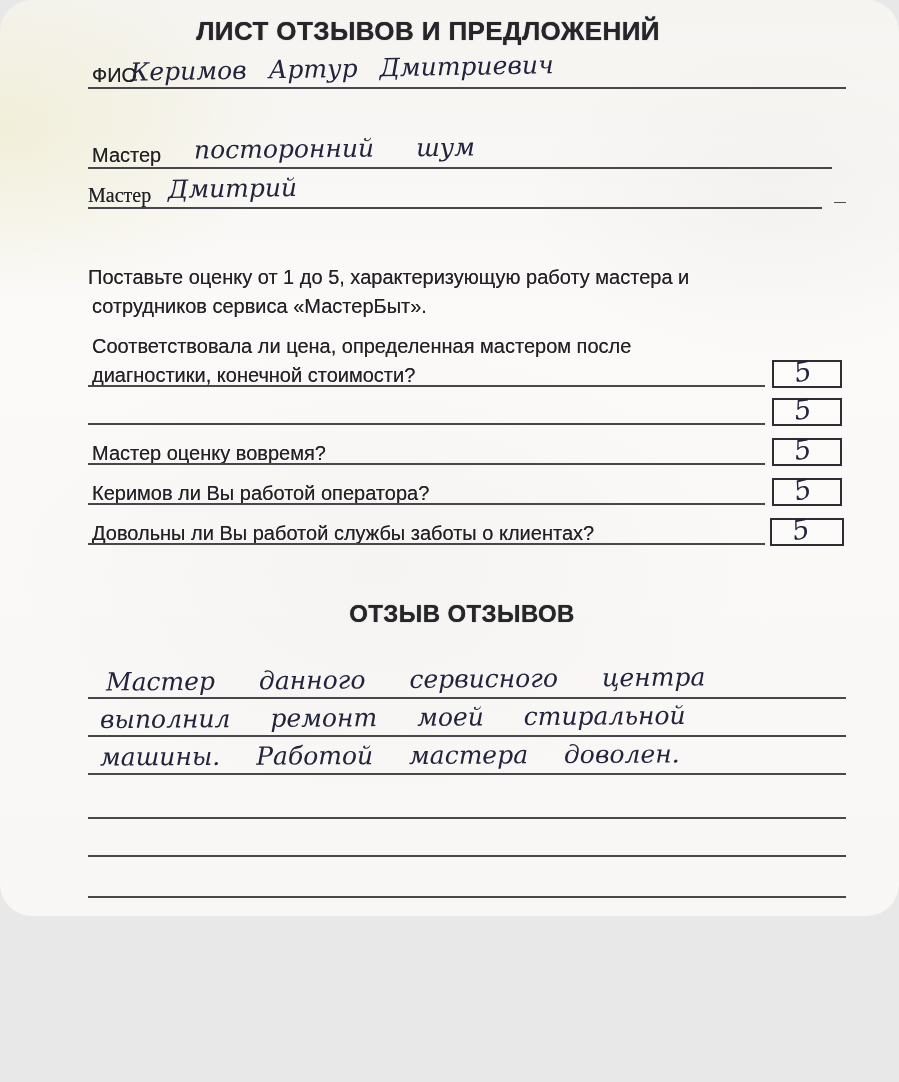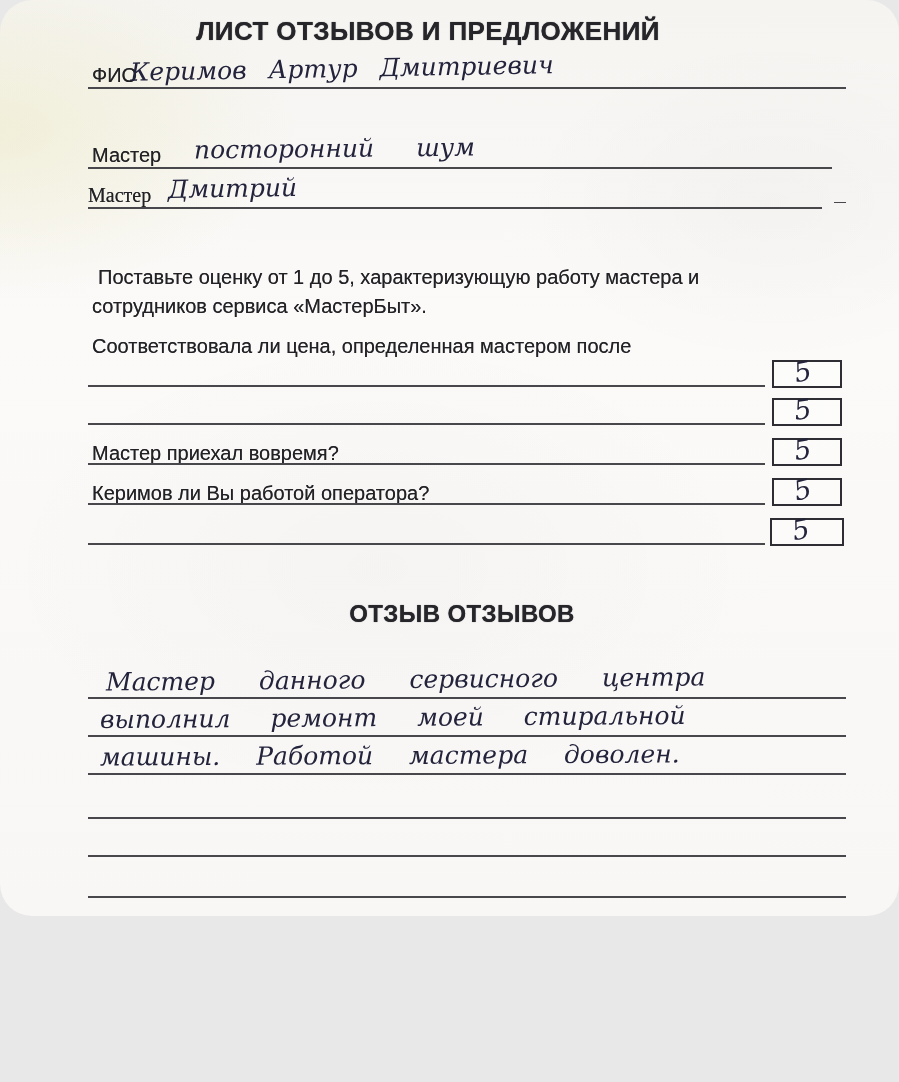--- a/index.html
+++ b/index.html
@@ -80,46 +80,48 @@
 
   <div class="abs printed" style="left:92px;top:144px;">Мастер</div>
   <div class="hw" style="left:194px;top:134px;font-size:25px;word-spacing:34px;transform:rotate(-0.6deg);">посторонний шум</div>
   <div class="rule" style="left:88px;top:167px;width:744px;"></div>
 
   <div class="abs printed" style="left:88px;top:184px;font-family:Liberation Serif, serif;">Мастер</div>
   <div class="hw" style="left:168px;top:174px;font-size:25px;transform:rotate(-0.8deg);">Дмитрий</div>
   <div class="rule" style="left:88px;top:207px;width:734px;"></div>
   <div class="rule thin" style="left:834px;top:202px;width:12px;"></div>
 
-  <div class="abs printed" style="left:98px;top:266px;">Поставьте оценку от 1 до 5, характеризующую работу мастера и</div>
+  <div class="abs printed" style="left:88px;top:266px;">Поставьте оценку от 1 до 5, характеризующую работу мастера и</div>
   <div class="abs printed" style="left:92px;top:335px;">Соответствовала ли цена, определенная мастером после</div>
 
   <div class="abs printed" style="left:92px;top:295px;">сотрудников сервиса «МастерБыт».</div>
+  <div class="abs printed" style="left:92px;top:364px;">диагностики, конечной стоимости?</div>
   <div class="rule" style="left:88px;top:385px;width:677px;"></div>
   <div class="score-box" style="left:772px;top:360px;">
     <div class="hw">5</div>
   </div>
 
   <div class="rule" style="left:88px;top:423px;width:677px;"></div>
   <div class="score-box" style="left:772px;top:398px;">
     <div class="hw" style="transform:rotate(-8deg);">5</div>
   </div>
 
-  <div class="abs printed" style="left:92px;top:442px;">Мастер приехал вовремя?</div>
+  <div class="abs printed" style="left:92px;top:442px;">Мастер оценку вовремя?</div>
   <div class="rule" style="left:88px;top:463px;width:677px;"></div>
   <div class="score-box" style="left:772px;top:438px;">
     <div class="hw" style="transform:rotate(-10deg);">5</div>
   </div>
 
   <div class="abs printed" style="left:92px;top:482px;">Керимов ли Вы работой оператора?</div>
   <div class="rule" style="left:88px;top:503px;width:677px;"></div>
   <div class="score-box" style="left:772px;top:478px;">
     <div class="hw" style="transform:rotate(-14deg);">5</div>
   </div>
 
+  <div class="abs printed" style="left:92px;top:522px;">Довольны ли Вы работой службы заботы о клиентах?</div>
   <div class="rule" style="left:88px;top:543px;width:677px;"></div>
   <div class="score-box" style="left:770px;top:518px;width:70px;">
     <div class="hw" style="transform:rotate(-12deg);">5</div>
   </div>
 
   <div class="abs title" style="left:25px;top:600px;width:874px;font-size:24px;">ОТЗЫВ ОТЗЫВОВ</div>
 
   <div class="hw" style="left:106px;top:665px;font-size:25px;word-spacing:36px;transform:rotate(-0.5deg);">Мастер данного сервисного центра</div>
   <div class="rule" style="left:88px;top:697px;width:758px;"></div>
 

